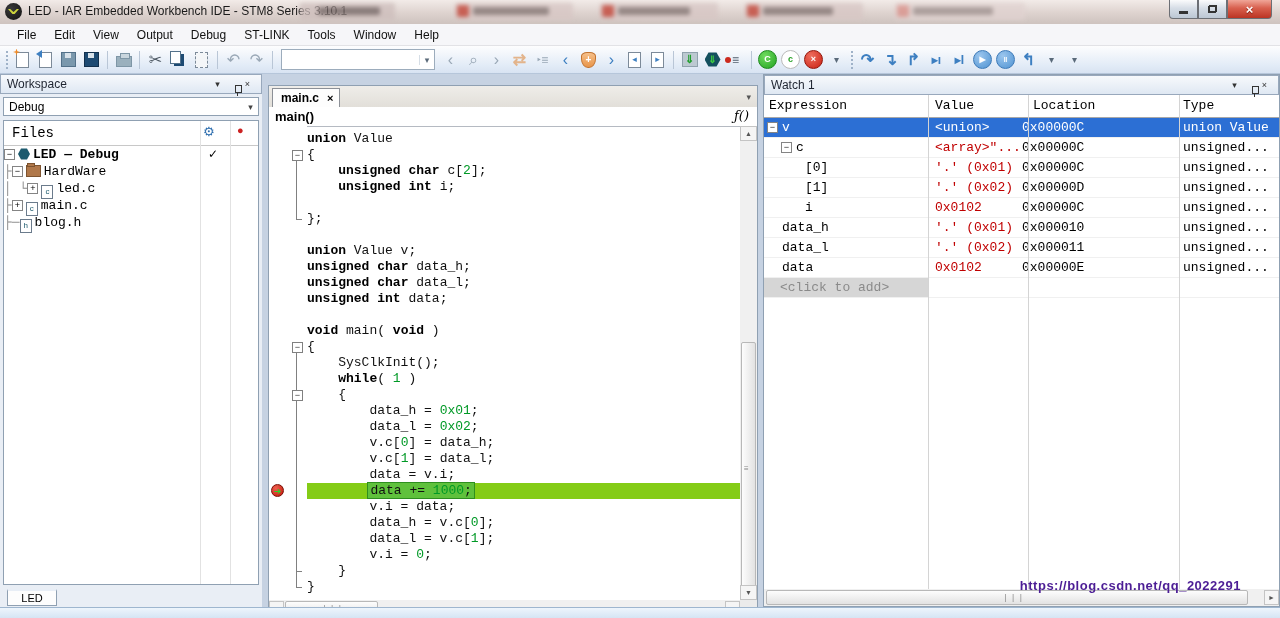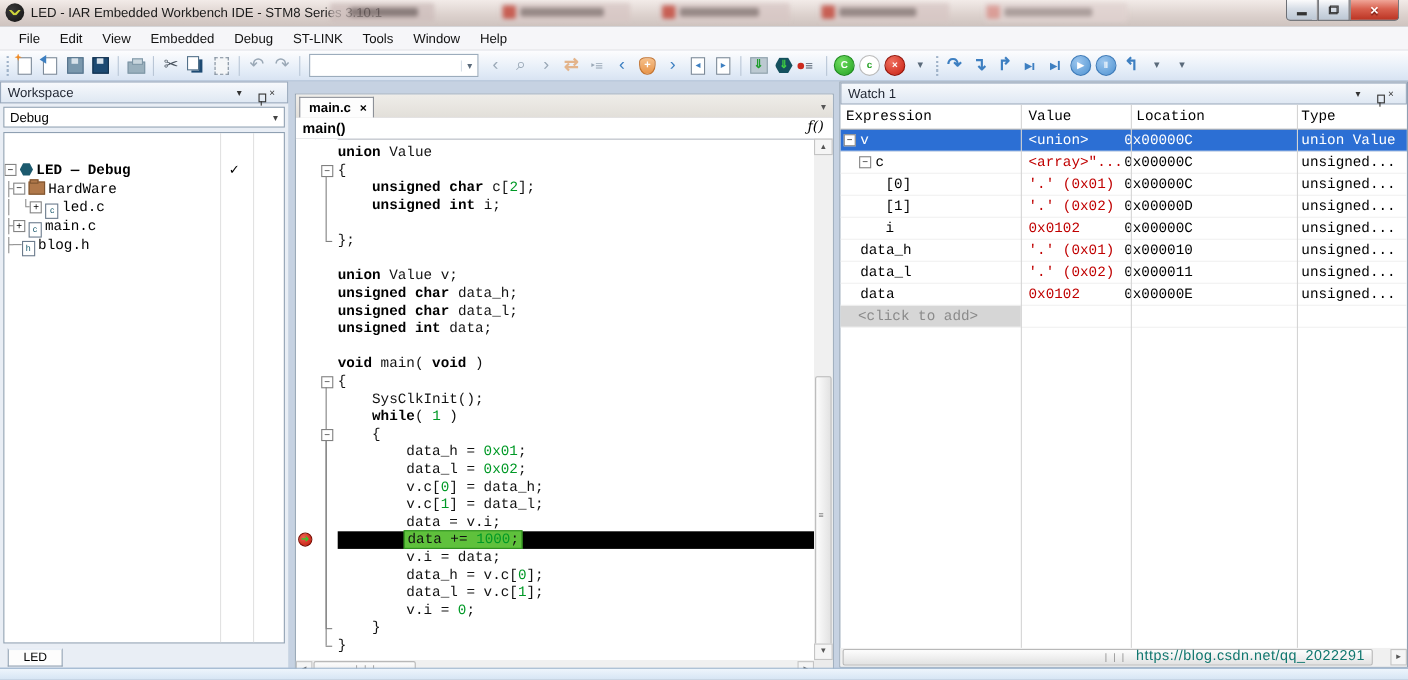--- a/index.html
+++ b/index.html
@@ -129,21 +129,21 @@
   #tabbar .ddown{position:absolute;right:6px;top:6px;font-size:9px;color:#555;}
   #funcbar{position:absolute;left:0;top:21px;right:0;height:19px;background:#fff;border-bottom:1px solid #b5bac2;}
   #funcbar .fname{position:absolute;left:6px;top:2px;font-size:13px;font-weight:bold;}
   #funcbar .ficn{position:absolute;right:8px;top:1px;font-size:13px;font-family:"DejaVu Serif",serif;font-style:italic;}
   #code-wrap{position:absolute;left:0;top:40px;right:17px;bottom:17px;overflow:hidden;}
   #gutter{position:absolute;left:0;top:0;bottom:0;width:18px;background:#fff;}
   #foldcol{position:absolute;left:18px;top:0;bottom:0;width:20px;background:#fff;}
   #code{position:absolute;left:38px;top:5px;right:0;font-family:"Liberation Mono",monospace;
     font-size:13px;white-space:pre;}
   .cline{height:16px;line-height:16px;position:relative;}
-  .cline.current{background:#000000;}
+  .cline.current{background:#84cc16;}
   .c-k{font-weight:bold;color:#000;} .c-p{color:#111;} .c-n{color:#009926;}
   .hlbox{background:#5fc13c;border:1px solid #2e8f1f;padding:0 2px;margin-left:-2px;}
   .fbox{position:absolute;left:5px;width:9px;height:9px;border:1px solid #808080;background:#fff;
     font-size:9px;line-height:8px;text-align:center;font-family:"Liberation Sans",sans-serif;color:#333;}
   .fline{position:absolute;left:9px;width:1px;background:#808080;}
   .fcorner{position:absolute;left:9px;width:6px;height:1px;background:#808080;}
   .bpt{position:absolute;left:2px;width:13px;height:13px;border-radius:50%;
     background:radial-gradient(circle at 35% 30%,#ef5f4f,#c01708);border:1px solid #7a0f05;box-sizing:border-box;
     display:flex;align-items:center;justify-content:center;}
   .bpt:before{content:"➔";font-size:9px;color:#2ad42a;font-weight:bold;font-family:"DejaVu Sans",sans-serif;}
@@ -167,21 +167,21 @@
   .wvline{position:absolute;top:0;bottom:0;width:1px;background:#d4d4d4;}
   .wrow{position:relative;height:19px;line-height:19px;white-space:pre;border-bottom:1px solid #f0f0f0;}
   .wrow .cell{position:absolute;top:0;}
   .wrow .v{left:171px;} .wrow .l{left:258px;} .wrow .t{left:419px;}
   .wrow .red{color:#c00000;}
   .wrow.selected{background:#2c6fd4;color:#fff;}
   .wexp{display:inline-block;width:9px;height:9px;border:1px solid #848484;background:#fff;color:#222;
     font-size:9px;line-height:8px;text-align:center;vertical-align:1px;margin-right:4px;font-family:"Liberation Sans",sans-serif;}
   .wrow .addcell{position:absolute;left:0;top:0;width:164px;height:19px;background:#d6d6d6;color:#8a8a8a;padding-left:16px;box-sizing:border-box;}
   #wt-hscroll{position:absolute;left:0;bottom:0;right:0;height:17px;background:#f0f0f0;}
-  #watermark{position:absolute;right:38px;bottom:3px;font-size:13px;font-weight:normal;color:#0f766e;
+  #watermark{position:absolute;right:38px;bottom:13px;font-size:13px;font-weight:bold;color:#4c1d95;
     font-family:"Liberation Sans",sans-serif;letter-spacing:.5px;}
 
   
   #statusbar{position:absolute;left:0;top:607px;width:1280px;height:11px;
     background:linear-gradient(#eef5fc,#d3e3f3);border-top:1px solid #9eb6cf;}
 </style>
 </head>
 <body>
 
 <div id="win">
@@ -221,21 +221,21 @@
       <div class="capbtn" id="close-btn">
           <span>×</span>
         </div>
     </div>
   </div>
 
   <div id="menubar">
       <span class="mitem">File</span>
       <span class="mitem">Edit</span>
       <span class="mitem">View</span>
-      <span class="mitem">Embedded</span>
+      <span class="mitem">Output</span>
       <span class="mitem">Debug</span>
       <span class="mitem">ST-LINK</span>
       <span class="mitem">Tools</span>
       <span class="mitem">Window</span>
       <span class="mitem">Help</span>
     </div>
 
   <div id="toolbar">
       <span class="tgrip"></span>
       <div class="tbtn">
@@ -367,20 +367,25 @@
       <span class="cap">Workspace</span>
       <span class="phbtn">▾</span>
       <span class="phbtn"><span class="pin"></span></span>
       <span class="phbtn">×</span>
     </div>
     <div id="ws-combo">
       <span class="fld">Debug</span>
       <span class="arr">▾</span>
     </div>
     <div id="files-box">
+      <div id="files-head">
+        <span class="t">Files</span>
+        <span class="gear">⚙</span>
+        <span class="dot">●</span>
+      </div>
       <div class="fb-vline" style="left:196px;"></div>
       <div class="fb-vline" style="left:226px;"></div>
       <div id="tree">
           <div class="trow bold"><span class="texp">−</span><span class="ticon project"></span><span class="lbl">LED — Debug</span><span class="check">✓</span></div>
           <div class="trow"><span class="conn">├</span><span class="texp">−</span><span class="ticon folder"></span><span class="lbl">HardWare</span></div>
           <div class="trow"><span class="conn">│ └</span><span class="texp">+</span><span class="ticon cfile">c</span><span class="lbl">led.c</span></div>
           <div class="trow"><span class="conn">├</span><span class="texp">+</span><span class="ticon cfile">c</span><span class="lbl">main.c</span></div>
           <div class="trow"><span class="conn">├─</span><span class="ticon hfile">h</span><span class="lbl">blog.h</span></div>
         </div>
     </div>

